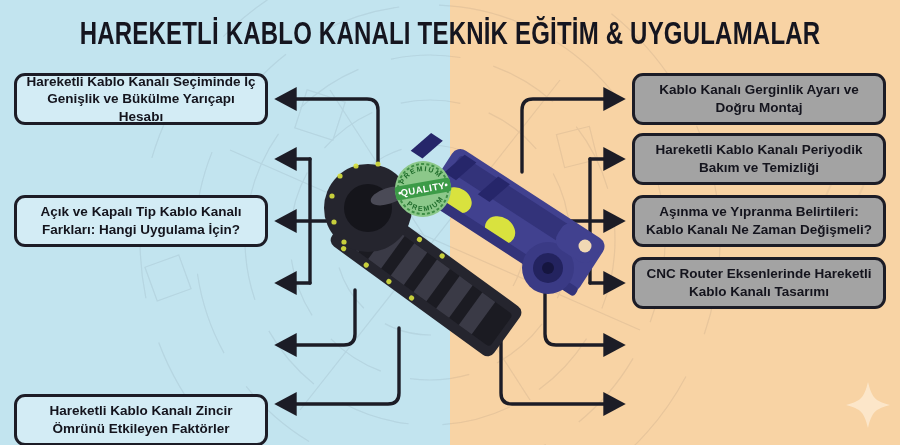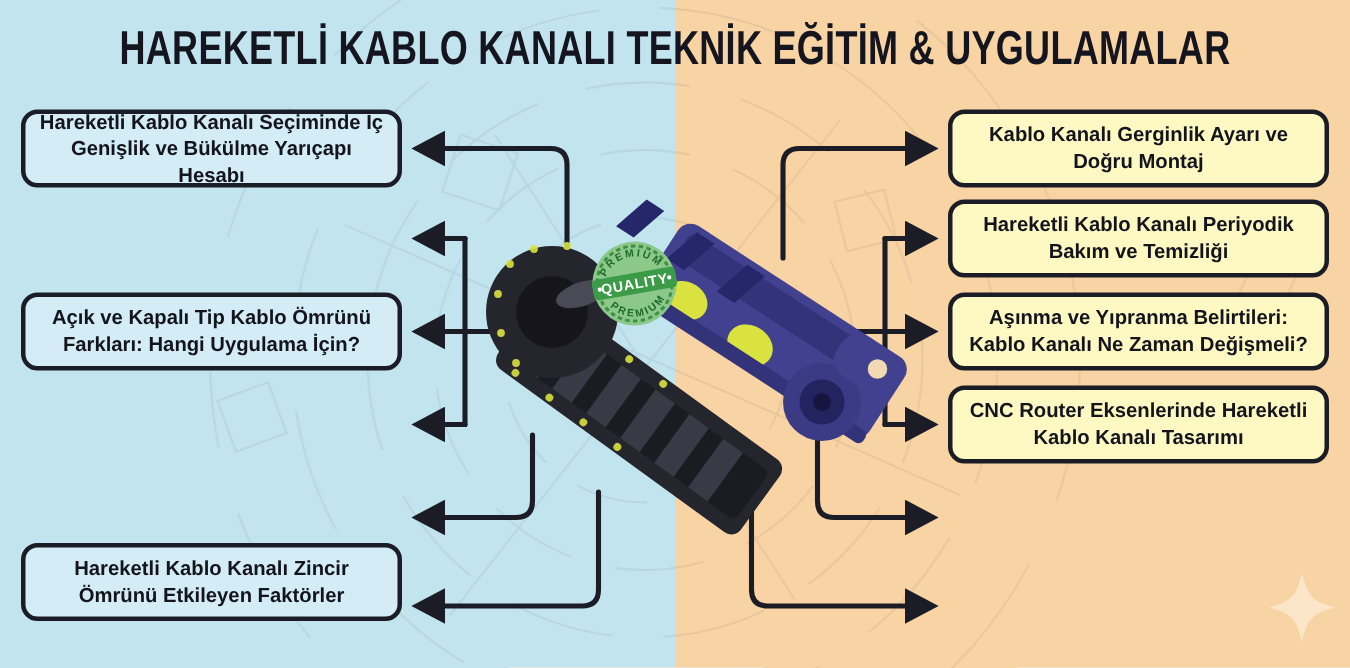--- a/index.html
+++ b/index.html
@@ -20,21 +20,21 @@
   }
 
   .box{
     position:absolute;width:254px;height:52px;box-sizing:border-box;
     border:3px solid #1c1c26;border-radius:11px;
     display:flex;align-items:center;justify-content:center;
     text-align:center;font-weight:bold;font-size:13.5px;line-height:1.3;
     color:#14141d;padding:2px 7px;z-index:4;
   }
   .box.lcol{left:14px;background:#d3ecf5;align-items:center;}
-  .box.rcol{left:632px;background:#fef9c3;}
+  .box.rcol{left:632px;background:#a3a3a3;}
 
   .overlay{position:absolute;left:0;top:0;z-index:2;}
   .badge{position:absolute;left:392px;top:158px;width:62px;height:62px;z-index:6;}
   .chains{position:absolute;left:0;top:0;z-index:3;}
 </style>
 </head>
 <body>
 
 <div class="stage">
 
@@ -168,23 +168,23 @@
       <circle cx="54.5" cy="31" r="1.4" fill="#ffffff"></circle>
     </g>
   </svg>
 
   <div class="title">HAREKETLİ KABLO KANALI TEKNİK EĞİTİM &amp; UYGULAMALAR</div>
 
   <div class="box lcol" style="top:73px">
       <span>Hareketli Kablo Kanalı Seçiminde İç Genişlik ve Bükülme Yarıçapı Hesabı</span>
     </div>
   <div class="box lcol" style="top:195px">
-      <span>Açık ve Kapalı Tip Kablo Ömrünü Farkları: Hangi Uygulama İçin?</span>
+      <span>Açık ve Kapalı Tip Kablo Kanalı Farkları: Hangi Uygulama İçin?</span>
     </div>
-  <div class="box lcol" style="top:362px">
+  <div class="box lcol" style="top:394px">
       <span>Hareketli Kablo Kanalı Zincir Ömrünü Etkileyen Faktörler</span>
     </div>
 
   <div class="box rcol" style="top:73px">
       <span>Kablo Kanalı Gerginlik Ayarı ve Doğru Montaj</span>
     </div>
   <div class="box rcol" style="top:133px">
       <span>Hareketli Kablo Kanalı Periyodik Bakım ve Temizliği</span>
     </div>
   <div class="box rcol" style="top:195px">

